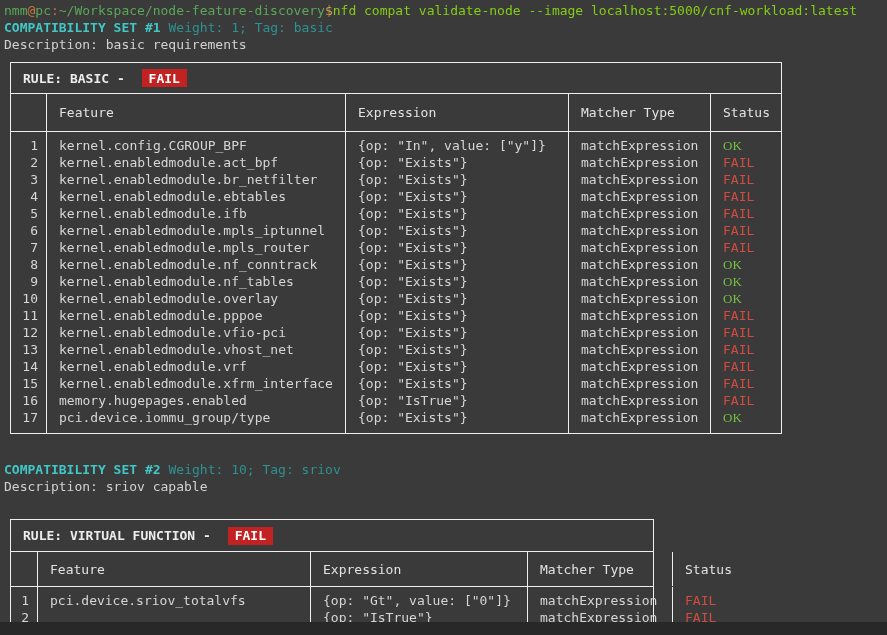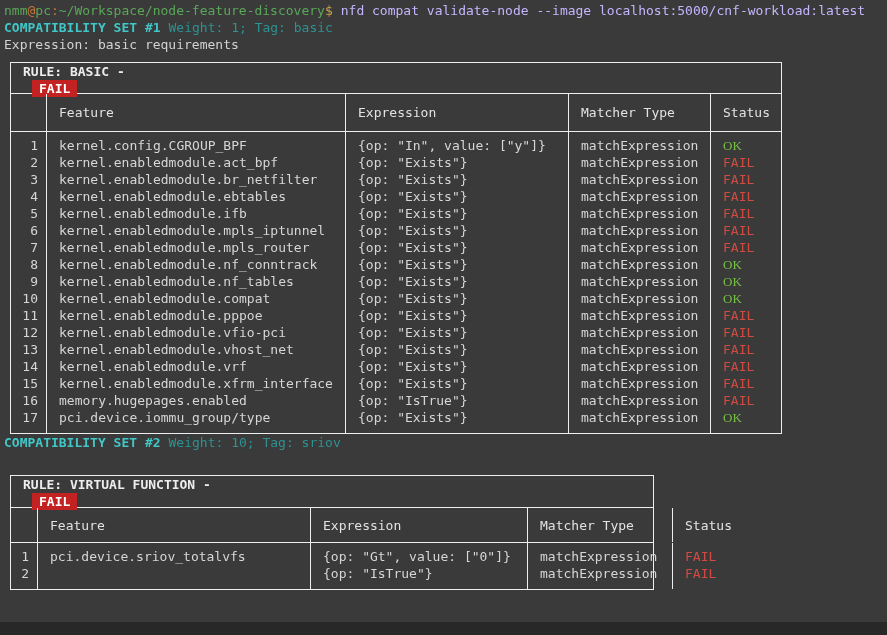--- a/index.html
+++ b/index.html
@@ -12,39 +12,38 @@
     overflow:hidden;
     position:relative;
   }
   .term { padding:2px 0 0 4px; }
   .line { height:17px; white-space:pre; }
 
   
   .p-green  { color:#5aa758; }
   .p-orange { color:#c9743a; }
   .p-dollar { color:#cda449; }
-  .cmd      { color:#c4b5fd; margin-left:8px; }
+  .cmd      { color:#84cc16; margin-left:0; }
 
   .set-title { color:#41c7c7; font-weight:bold; }
   .set-meta  { color:#2e9292; margin-left:8px; }
   .desc      { color:#d2d2d2; }
-  .set2-head { }
+  .set2-head { margin-top:27px; }
 
   
   .rule-table { border:1px solid #eeeeee; box-sizing:border-box; margin-left:6px; }
   #t1 { width:772px; margin-top:9px; }
   #t2 { width:644px; margin-top:24px; }
 
   .title-row {
-    display:flex; align-items:flex-start;
+    display:flex; align-items:center;
     border-bottom:1px solid #eeeeee;
     padding-left:12px;
     font-weight:bold; color:#ededed;
     white-space:pre;
-    flex-direction:column;
   }
   #t1 .title-row { height:30px; }
   #t2 .title-row { height:31px; }
 
   .badge {
     display:inline-flex; align-items:center;
     background:#c32222; color:#ffffff;
     font-weight:bold;
     height:18px; padding:0 7px; margin-left:9px;
   }
@@ -95,21 +94,21 @@
 </style>
 </head>
 <body>
 
 <div class="term">
 
   <div class="line"><span class="p-green">nmm</span><span class="p-orange">@</span><span class="p-green">pc</span><span class="p-orange">:</span><span class="p-green">~/Workspace/node-feature-discovery</span><span class="p-dollar">$</span><span class="cmd">nfd compat validate-node --image localhost:5000/cnf-workload:latest</span></div>
 
   <div class="line"><span class="set-title">COMPATIBILITY SET #1</span><span class="set-meta">Weight: 1; Tag: basic</span></div>
 
-  <div class="line desc">Expression: basic requirements</div>
+  <div class="line desc">Description: basic requirements</div>
 
   <div id="t1" class="rule-table">
     <div class="title-row"><span>RULE: BASIC - </span><span class="badge">FAIL</span></div>
     <div class="head-row">
       <div class="head-cell c0"></div>
       <div class="head-cell c1">Feature</div>
       <div class="head-cell c2">Expression</div>
       <div class="head-cell c3">Matcher Type</div>
       <div class="head-cell c4">Status</div>
     </div>
@@ -136,21 +135,21 @@
       <div class="tcol c1">
           <div class="cell-line">kernel.config.CGROUP_BPF</div>
           <div class="cell-line">kernel.enabledmodule.act_bpf</div>
           <div class="cell-line">kernel.enabledmodule.br_netfilter</div>
           <div class="cell-line">kernel.enabledmodule.ebtables</div>
           <div class="cell-line">kernel.enabledmodule.ifb</div>
           <div class="cell-line">kernel.enabledmodule.mpls_iptunnel</div>
           <div class="cell-line">kernel.enabledmodule.mpls_router</div>
           <div class="cell-line">kernel.enabledmodule.nf_conntrack</div>
           <div class="cell-line">kernel.enabledmodule.nf_tables</div>
-          <div class="cell-line">kernel.enabledmodule.compat</div>
+          <div class="cell-line">kernel.enabledmodule.overlay</div>
           <div class="cell-line">kernel.enabledmodule.pppoe</div>
           <div class="cell-line">kernel.enabledmodule.vfio-pci</div>
           <div class="cell-line">kernel.enabledmodule.vhost_net</div>
           <div class="cell-line">kernel.enabledmodule.vrf</div>
           <div class="cell-line">kernel.enabledmodule.xfrm_interface</div>
           <div class="cell-line">memory.hugepages.enabled</div>
           <div class="cell-line">pci.device.iommu_group/type</div>
         </div>
       <div class="tcol c2">
           <div class="cell-line">{op: "In", value: ["y"]}</div>
@@ -207,20 +206,21 @@
           <div class="cell-line fail">FAIL</div>
           <div class="cell-line fail">FAIL</div>
           <div class="cell-line fail">FAIL</div>
           <div class="cell-line ok">OK</div>
         </div>
     </div>
   </div>
 
   <div class="line set2-head"><span class="set-title">COMPATIBILITY SET #2</span><span class="set-meta">Weight: 10; Tag: sriov</span></div>
 
+  <div class="line desc">Description: sriov capable</div>
 
   <div id="t2" class="rule-table">
     <div class="title-row"><span>RULE: VIRTUAL FUNCTION - </span><span class="badge">FAIL</span></div>
     <div class="head-row">
       <div class="head-cell c0"></div>
       <div class="head-cell c1">Feature</div>
       <div class="head-cell c2">Expression</div>
       <div class="head-cell c3">Matcher Type</div>
       <div class="head-cell c4">Status</div>
     </div>

